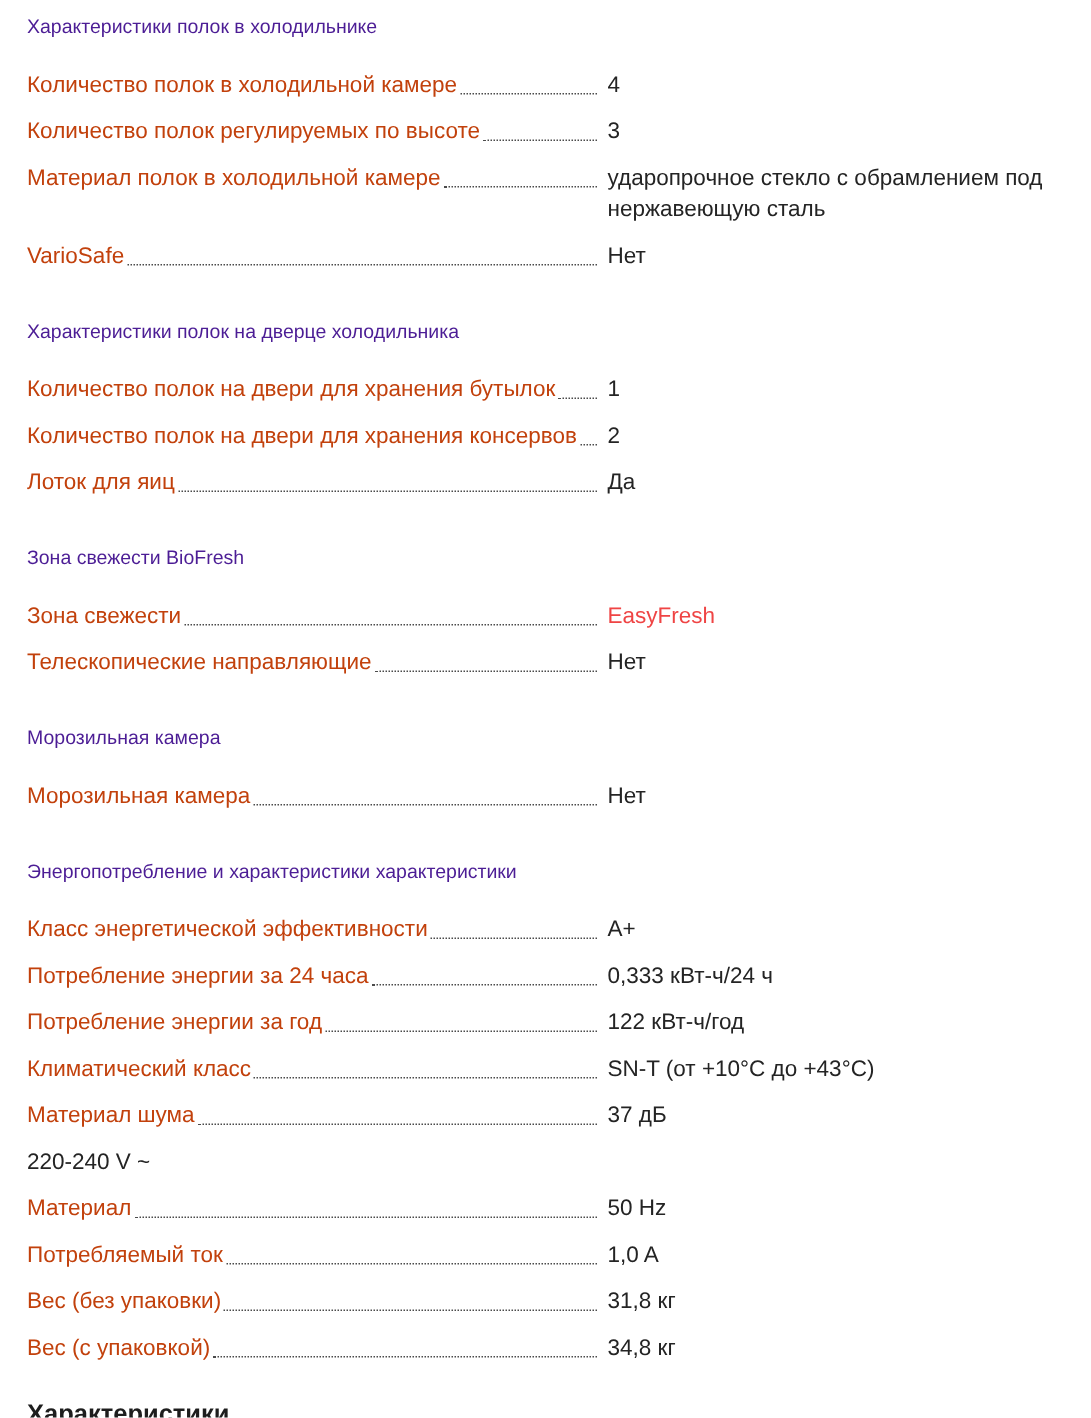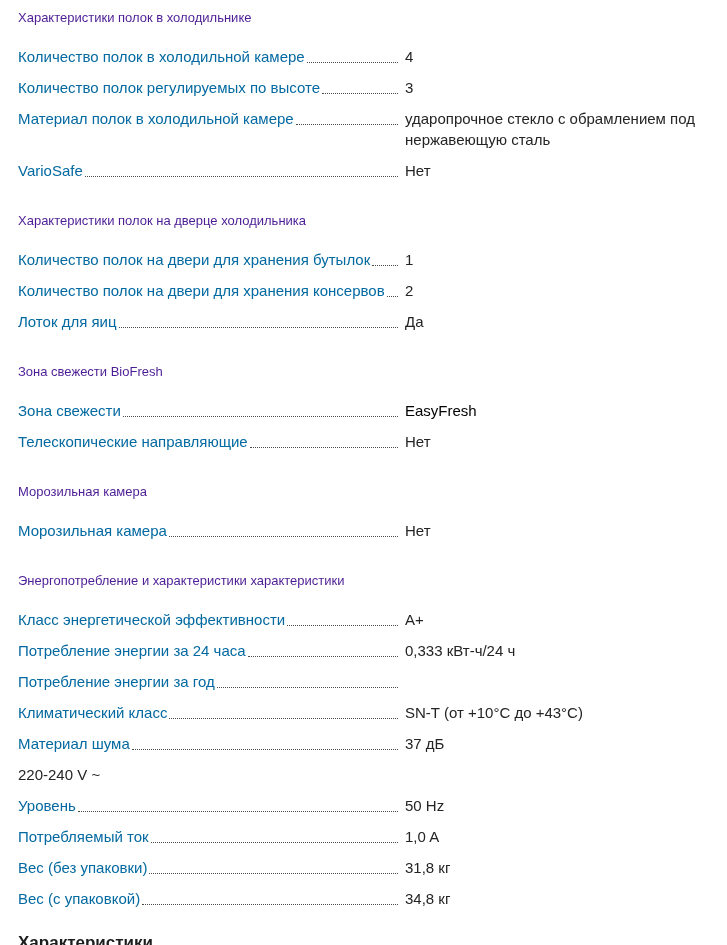--- a/index.html
+++ b/index.html
@@ -29,36 +29,36 @@
     line-height: 21px;
     margin-bottom: 10px;
   }
   .row-left {
     flex: 0 0 387px;
     display: flex;
     min-width: 0;
   }
   .row-label {
     white-space: nowrap;
-    color: #0369a1;
+    color: #c2410c;
   }
   .row-leader {
     flex: 1 1 auto;
     align-self: flex-end;
     margin: 0 7px 4px 2px;
     border-bottom: 1px dotted #4b4b4b;
     min-width: 4px;
     height: 0;
   }
   .row-value {
     flex: 1 1 auto;
     color: #242424;
     line-height: 21px;
   }
-  .row-value.muted { color: #000000; }
+  .row-value.muted { color: #ef4444; }
   .partial-heading {
     font-size: 17px;
     line-height: 23px;
     font-weight: 700;
     color: #1d1d1d;
     margin-top: 22px;
   }
 </style>
 </head>
 <body>
@@ -161,41 +161,42 @@
             <span class="row-label">Потребление энергии за 24 часа</span>
             <span class="row-leader"></span>
           </div>
           <span class="row-value">0,333 кВт-ч/24 ч</span>
         </div>
         <div class="spec-row">
           <div class="row-left">
             <span class="row-label">Потребление энергии за год</span>
             <span class="row-leader"></span>
           </div>
+          <span class="row-value">122 кВт-ч/год</span>
         </div>
         <div class="spec-row">
           <div class="row-left">
             <span class="row-label">Климатический класс</span>
             <span class="row-leader"></span>
           </div>
           <span class="row-value">SN-T (от +10°C до +43°C)</span>
         </div>
         <div class="spec-row">
           <div class="row-left">
             <span class="row-label">Материал шума</span>
             <span class="row-leader"></span>
           </div>
           <span class="row-value">37 дБ</span>
         </div>
         <div class="spec-row">
           <span class="row-value">220-240 V ~</span>
         </div>
         <div class="spec-row">
           <div class="row-left">
-            <span class="row-label">Уровень</span>
+            <span class="row-label">Материал</span>
             <span class="row-leader"></span>
           </div>
           <span class="row-value">50 Hz</span>
         </div>
         <div class="spec-row">
           <div class="row-left">
             <span class="row-label">Потребляемый ток</span>
             <span class="row-leader"></span>
           </div>
           <span class="row-value">1,0 A</span>

